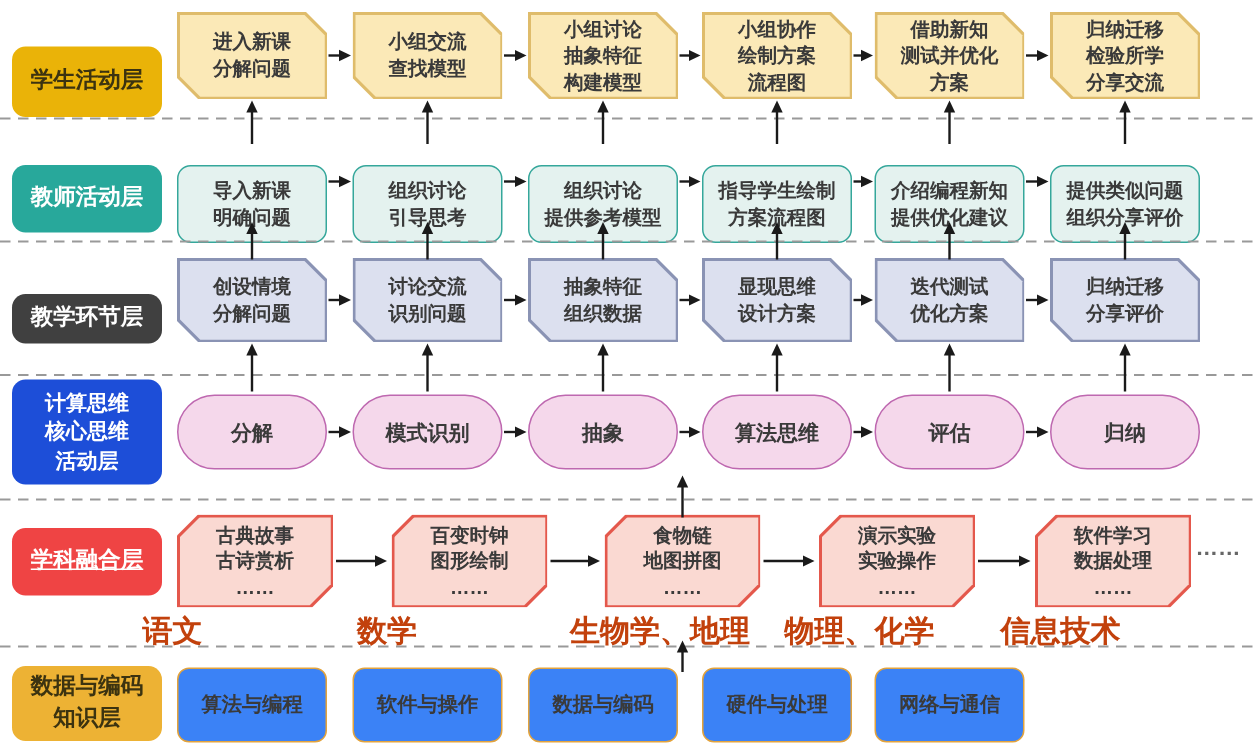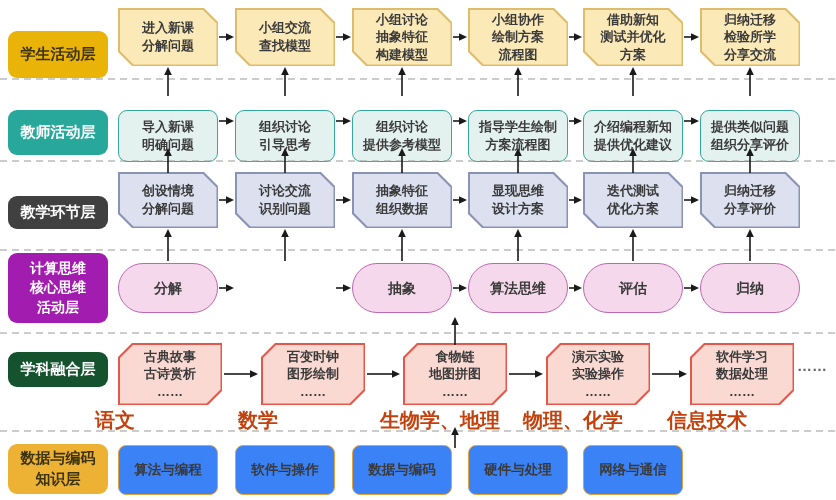--- a/index.html
+++ b/index.html
@@ -6,22 +6,22 @@
   .stage{position:relative;width:836px;height:500px;background:#ffffff;overflow:hidden;
          font-family:"Liberation Sans","DejaVu Sans",sans-serif;}
 
   
   .lbl{position:absolute;left:8px;width:100px;border-radius:9px;display:flex;align-items:center;
        justify-content:center;text-align:center;font-weight:bold;white-space:pre-line;
        line-height:1.38;font-size:15px;color:#fff;}
   .lbl-student{top:31px;height:47px;background:#eab308;color:#3c3310;}
   .lbl-teacher{top:110px;height:45px;background:#28A89B;}
   .lbl-process{top:180px;height:33px;background:#404040;margin-top:16px;}
-  .lbl-thinking{top:253px;height:70px;background:#a21caf;font-size:14px;}
-  .lbl-subjects{top:352px;height:35px;background:#14532d;}
+  .lbl-thinking{top:253px;height:70px;background:#1d4ed8;font-size:14px;}
+  .lbl-subjects{top:352px;height:45px;background:#ef4444;text-decoration:underline;}
   .lbl-knowledge{top:444px;height:50px;background:#EDB234;color:#3c3310;}
 
   
   .box{position:absolute;font-weight:bold;font-size:13px;color:#3a3a3a;}
   .box .inner{position:absolute;inset:1.5px;display:flex;align-items:center;justify-content:center;
               text-align:center;white-space:pre-line;line-height:1.35;}
   .flat{display:flex;align-items:center;justify-content:center;text-align:center;
         white-space:pre-line;line-height:1.35;box-sizing:border-box;}
 
   
@@ -129,20 +129,21 @@
   <div class="box cut-r r3 row3 c5">
       <div class="inner">迭代测试
 优化方案</div>
     </div>
   <div class="box cut-r r3 row3 c6">
       <div class="inner">归纳迁移
 分享评价</div>
     </div>
 
   <div class="box flat r4 row4 c1">分解</div>
+  <div class="box flat r4 row4 c2">模式识别</div>
   <div class="box flat r4 row4 c3">抽象</div>
   <div class="box flat r4 row4 c4">算法思维</div>
   <div class="box flat r4 row4 c5">评估</div>
   <div class="box flat r4 row4 c6">归纳</div>
 
   <div class="box cut-l r5 row5 f1">
       <div class="inner">古典故事
 古诗赏析
 ……</div>
     </div>

